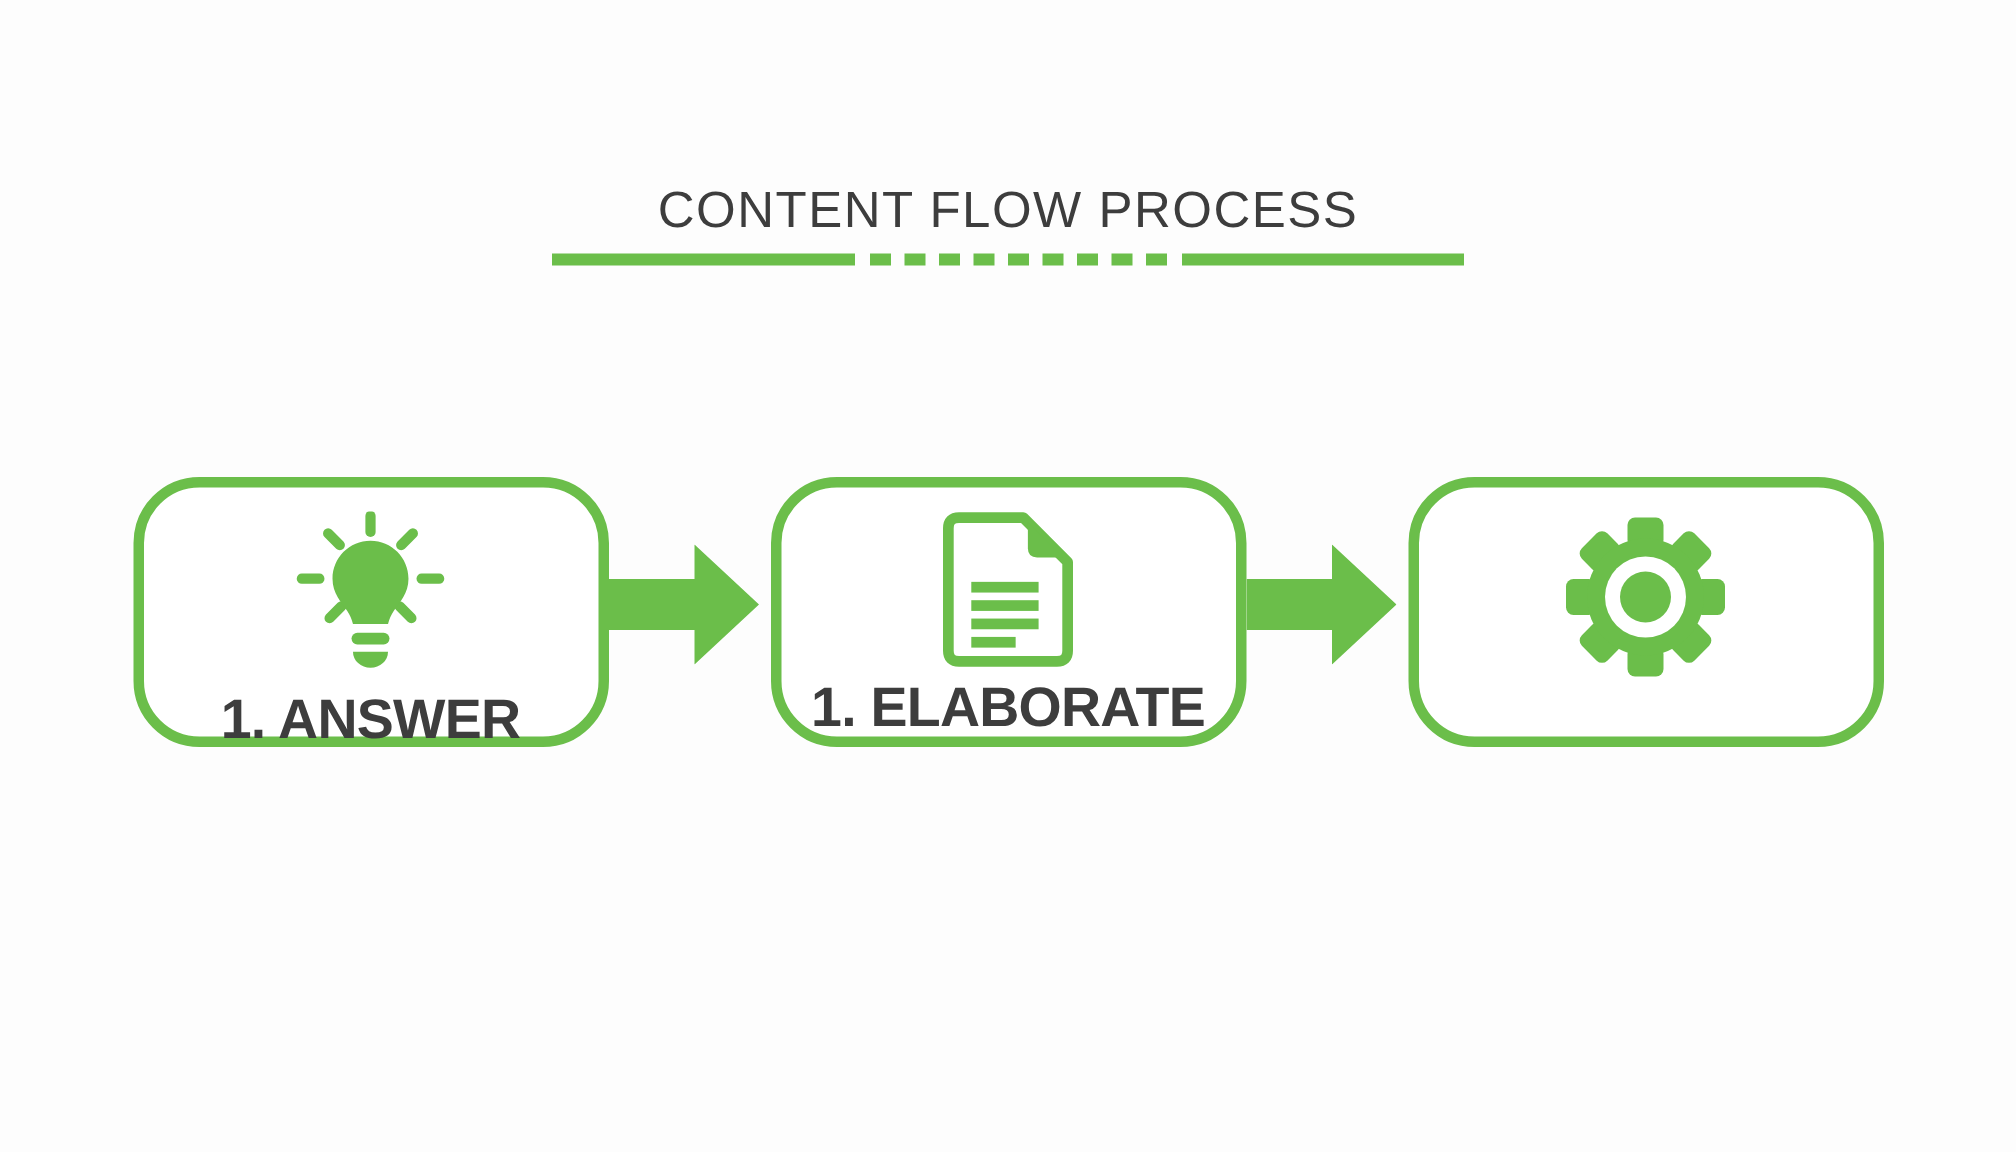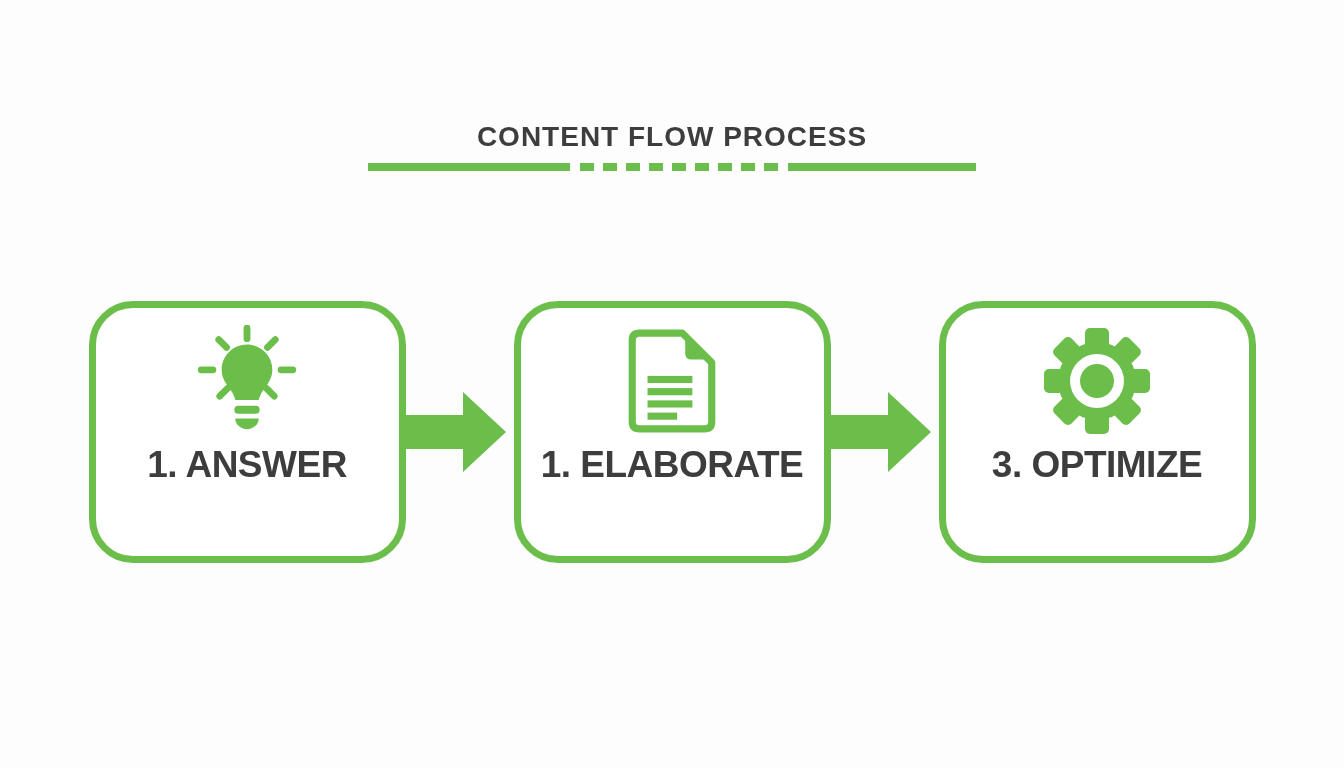--- a/index.html
+++ b/index.html
@@ -13,22 +13,22 @@
   .canvas{
     position:relative;
     width:1344px;height:768px;
     background:var(--bg);
     font-family:"Liberation Sans",sans-serif;
     overflow:hidden;
   }
   
   .header{ text-align:center; padding-top:122px; }
   .title{
-    font-size:28px;
-    font-weight:700;
+    font-size:34px;
+    font-weight:400;
     letter-spacing:1px;
     color:var(--text);
     line-height:1.1;
   }
   .underline{
     margin:10px auto 0;
     display:flex;
     align-items:center;
     justify-content:center;
     gap:10px;
@@ -41,28 +41,29 @@
   .dashes{display:flex;gap:9px;}
   .dash{width:14px;height:8px;background:var(--green);}
   
   .flow-row{
     margin-top:130px;
     display:flex;
     justify-content:center;
     align-items:center;
   }
   .step-box{
-    width:317px;height:262px;
+    width:317px;height:180px;
     background:var(--boxbg);
     border:7px solid var(--green);
     border-radius:44px;
     display:flex;
     flex-direction:column;
     align-items:center;
     padding-top:16px;
+    margin-top:11px;
   }
   .icon-wrap{
     height:114px;
     display:flex;
     align-items:center;
     justify-content:center;
     color:var(--green);
   }
   .step-label{
     margin-top:6px;
@@ -164,17 +165,16 @@
             <rect x="43" y="2" width="24" height="20" rx="5" transform="rotate(180 55 55)"></rect>
             <rect x="43" y="2" width="24" height="20" rx="5" transform="rotate(225 55 55)"></rect>
             <rect x="43" y="2" width="24" height="20" rx="5" transform="rotate(270 55 55)"></rect>
             <rect x="43" y="2" width="24" height="20" rx="5" transform="rotate(315 55 55)"></rect>
             <circle cx="55" cy="55" r="39"></circle>
           </g>
           <circle cx="55" cy="55" r="27" fill="#ffffff"></circle>
           <circle cx="55" cy="55" r="17" fill="currentColor"></circle>
         </svg>
       </div>
-      <div class="step-label">3. OPTIMIZE</div>
     </section>
 
   </main>
 </div>
 
 </body></html>

